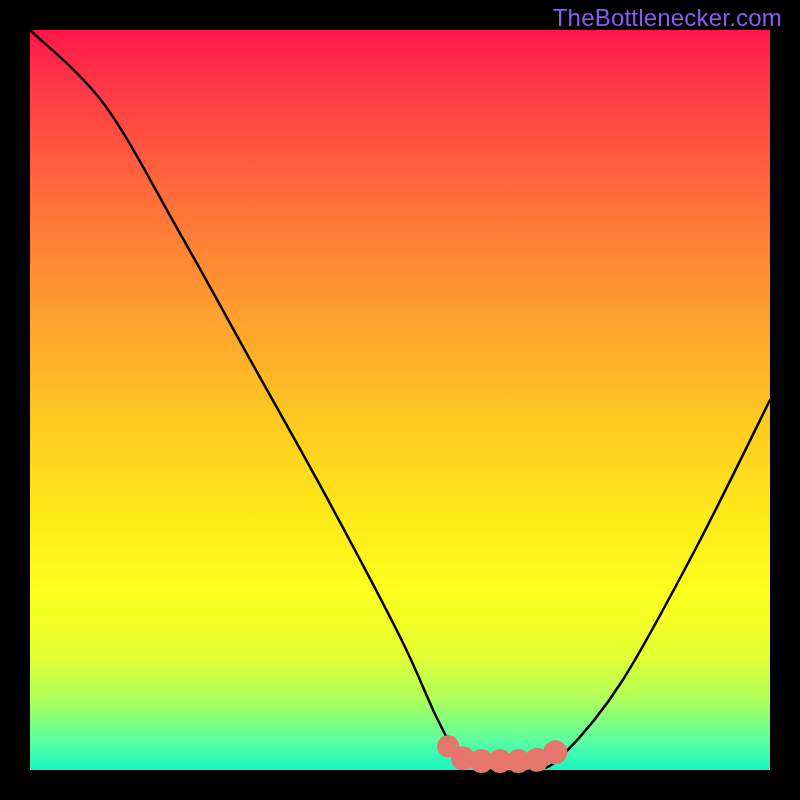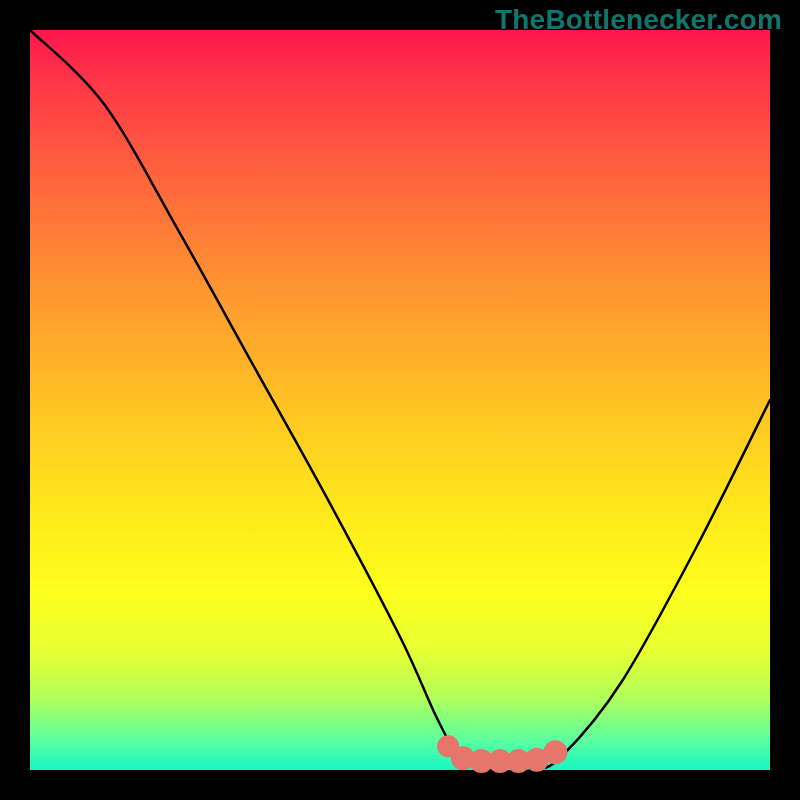--- a/index.html
+++ b/index.html
@@ -8,23 +8,23 @@
     height: 800px;
     background: #000;
     position: relative;
     font-family: Arial, Helvetica, sans-serif;
     overflow: hidden;
   }
   .watermark {
     position: absolute;
     top: 4px;
     right: 18px;
-    color: #0f766e;
-    font-size: 28px;
-    font-weight: 700;
+    color: #8b5cf6;
+    font-size: 24px;
+    font-weight: 400;
     letter-spacing: 0.2px;
   }
   .plot-area {
     position: absolute;
     left: 30px;
     top: 30px;
     width: 740px;
     height: 740px;
     background: linear-gradient(to bottom,
       #ff164b 0%,

